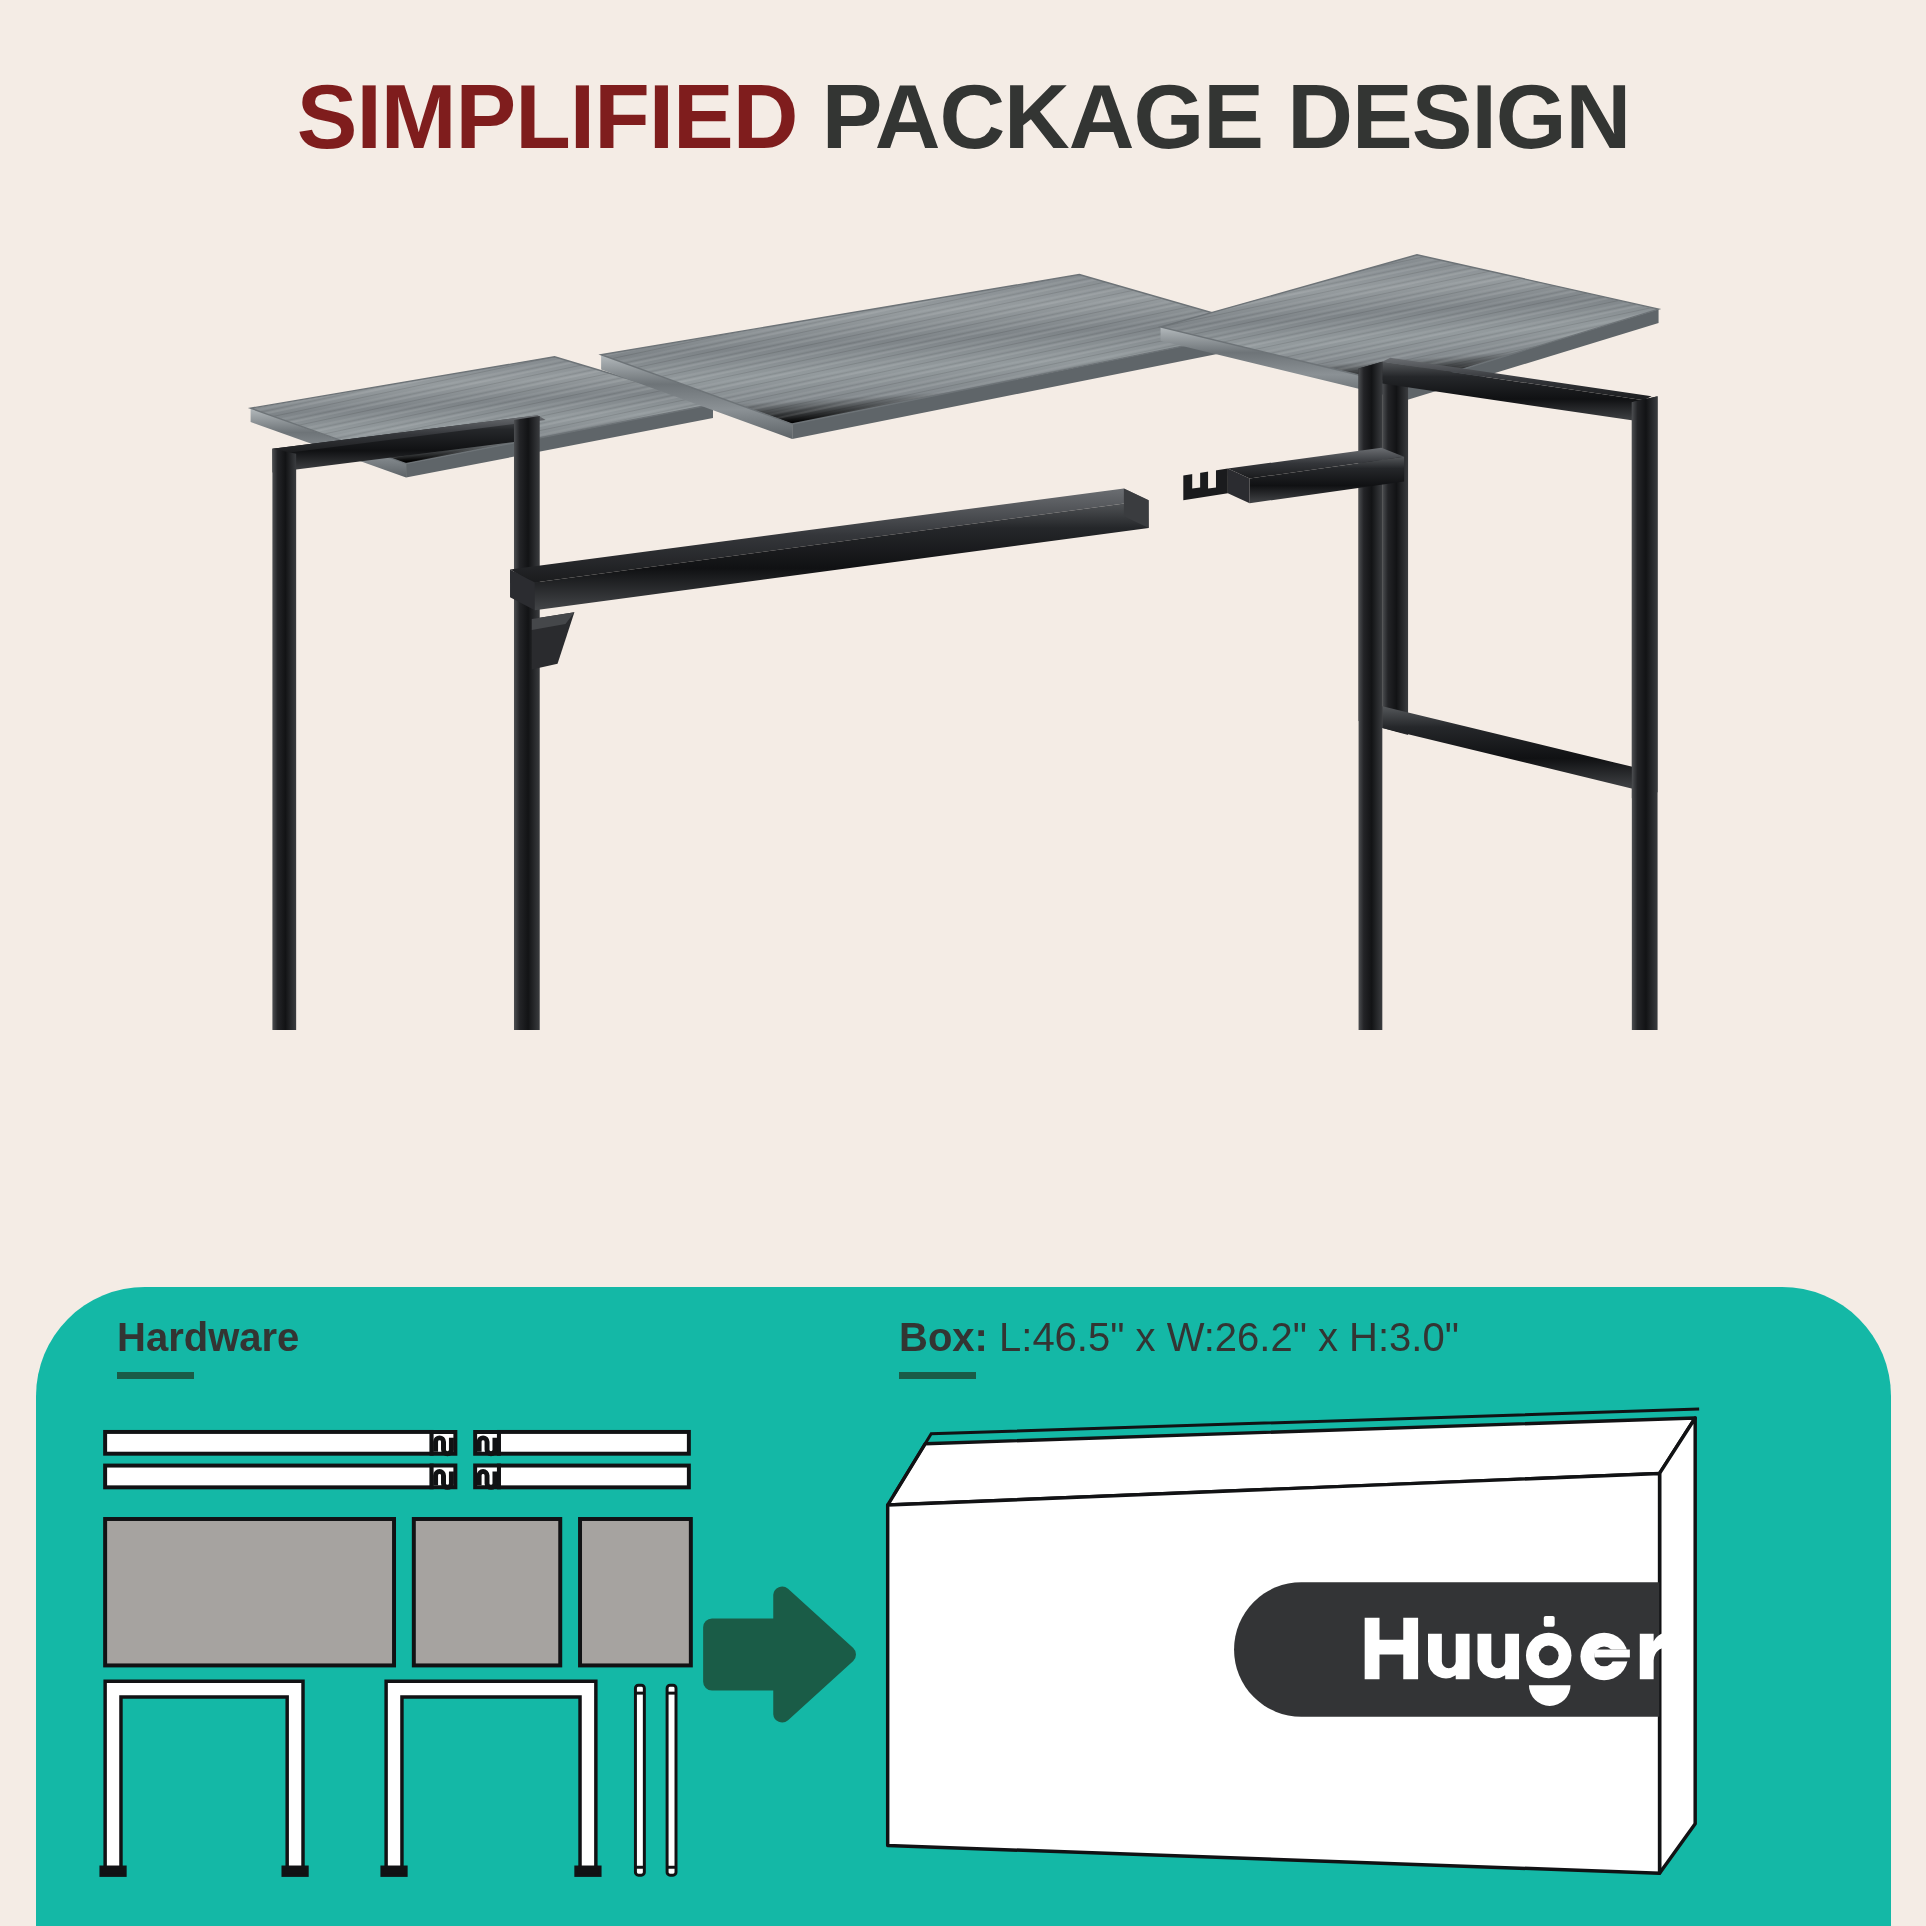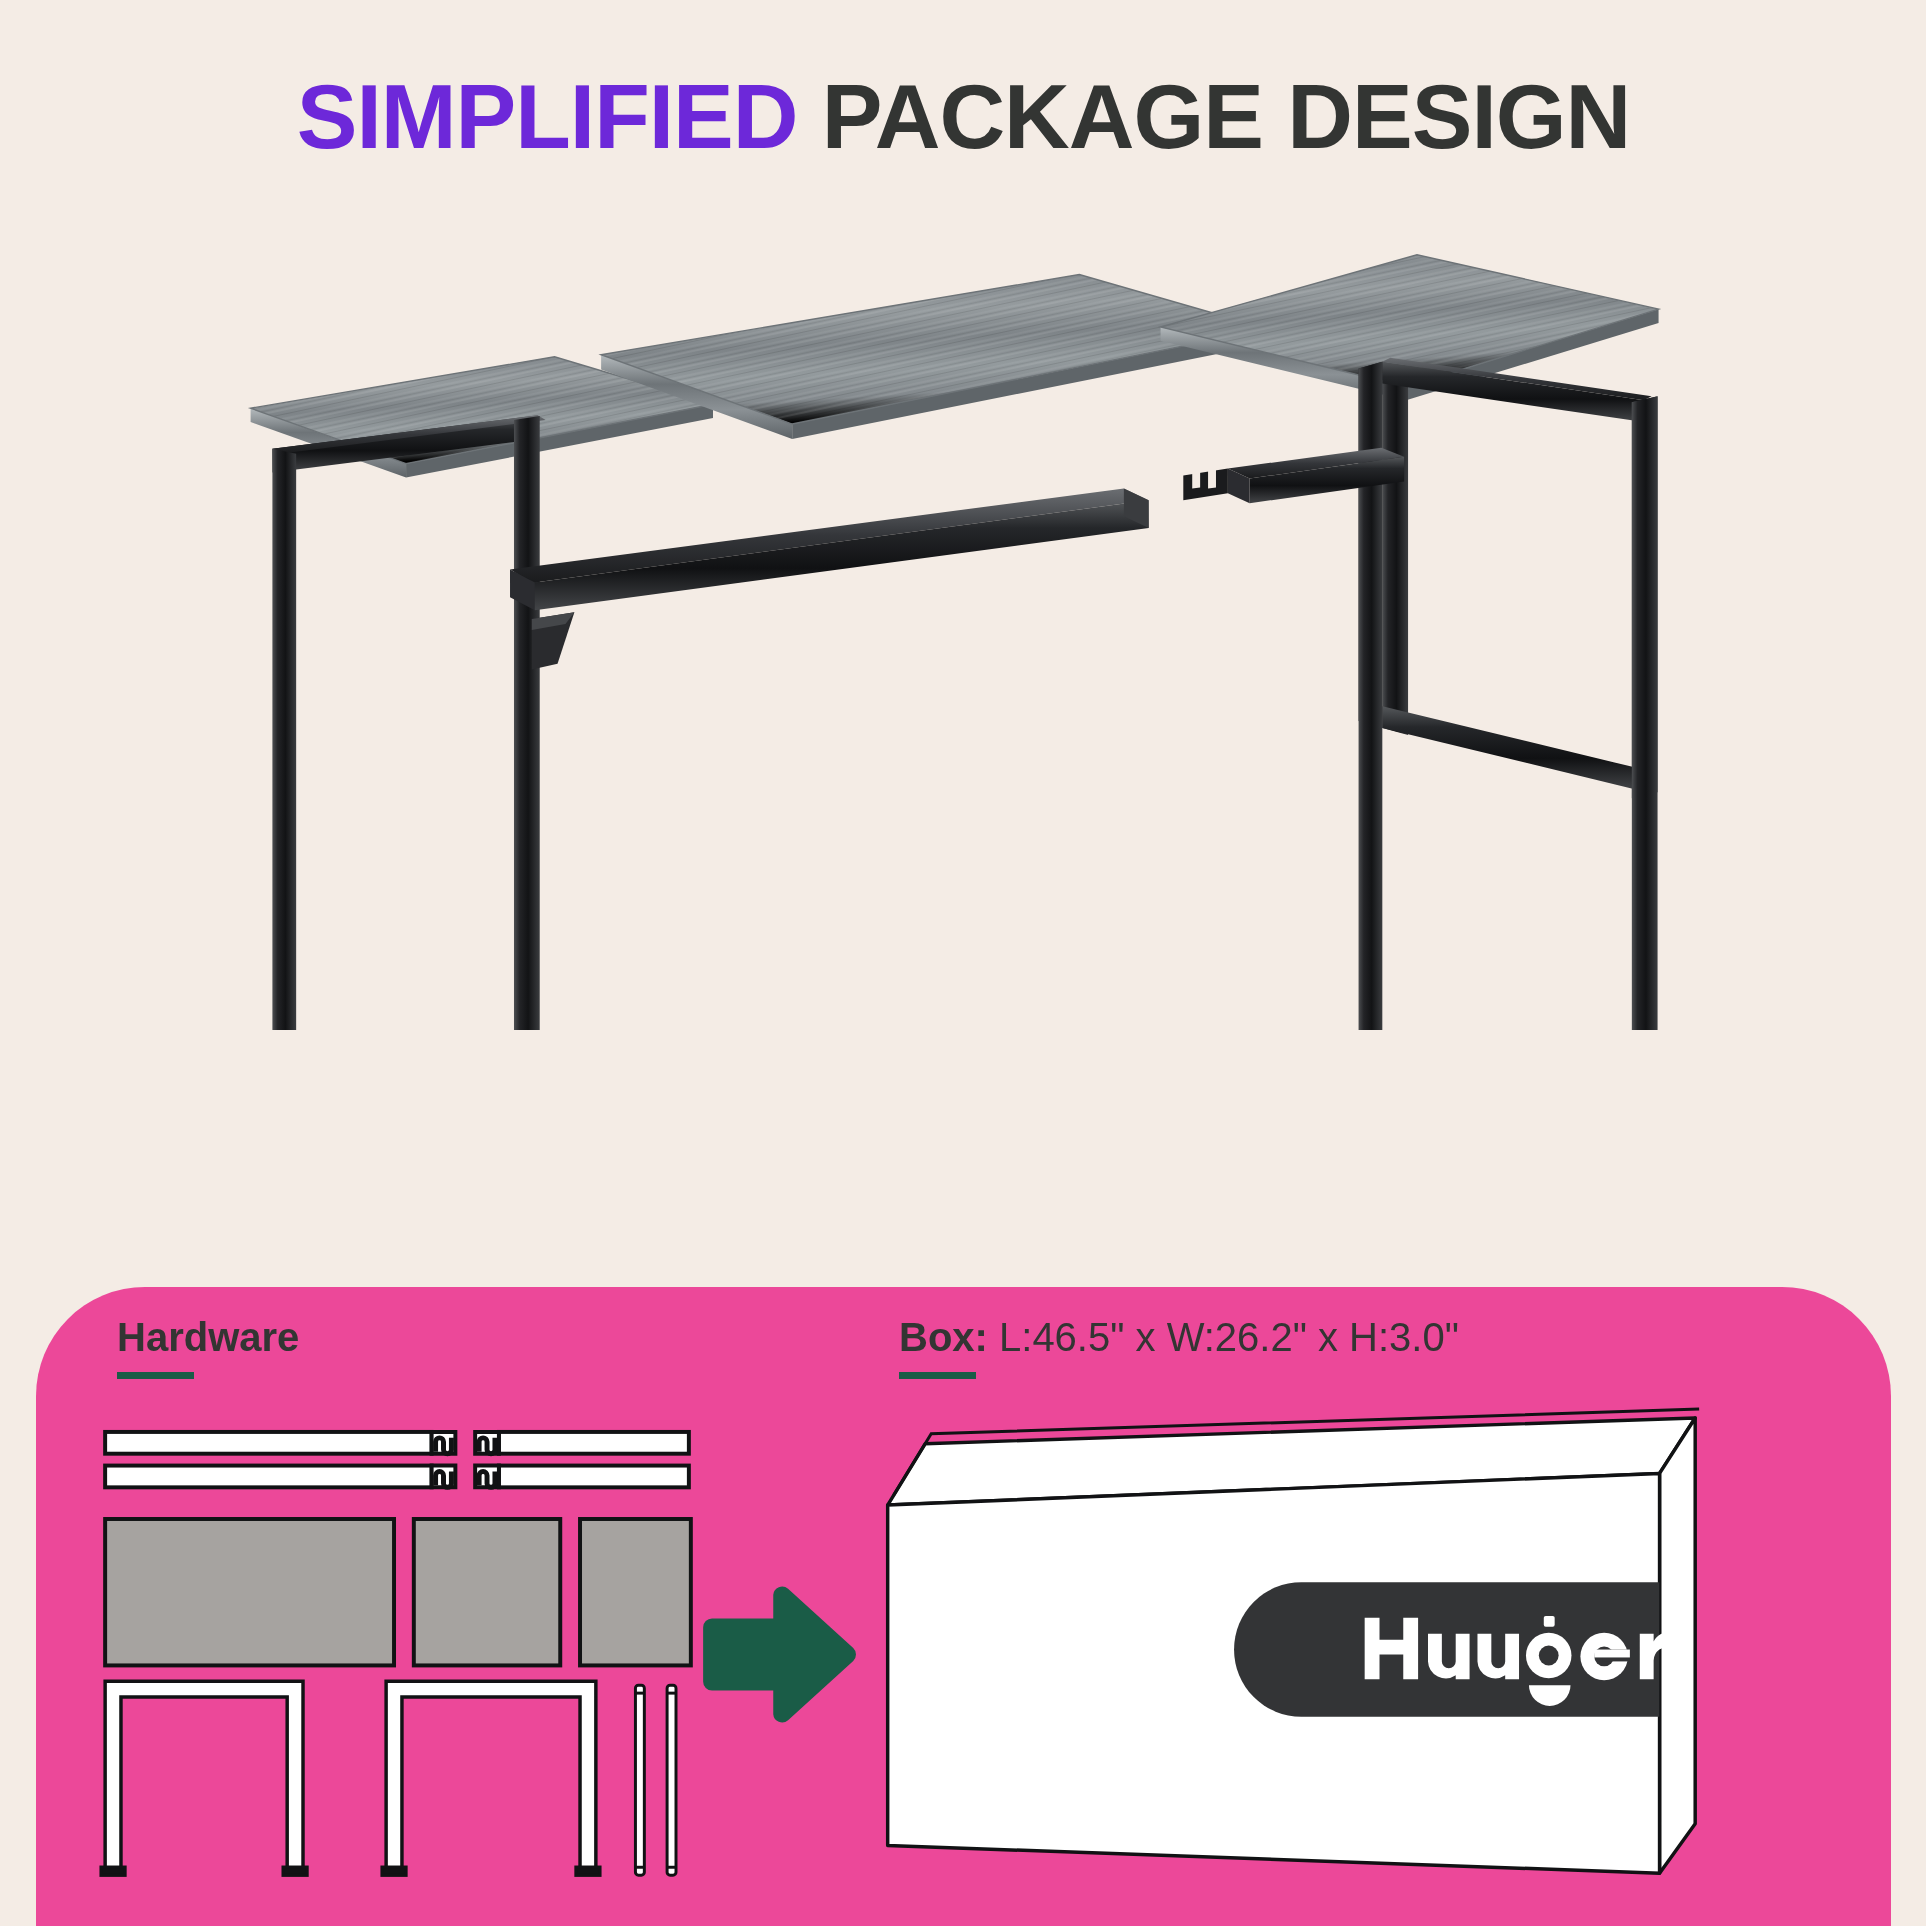--- a/index.html
+++ b/index.html
@@ -14,35 +14,35 @@
   
   .headline{
     position:absolute; left:0; top:71px; width:1927px;
     text-align:center;
     font-size:91px;
     font-weight:bold;
     line-height:1.02;
     letter-spacing:-1px;
     color:#333533;
   }
-  .headline .hl-green{ color:#6d28d9; }
+  .headline .hl-green{ color:#7f1d1d; }
   .headline .l2{ display:block; }
 
   
   .desk-stage{
     position:absolute; left:0; top:228px; width:1927px; height:802px;
   }
   .desk-svg{ display:block; width:1927px; height:802px; }
 
   
   .card{
     position:absolute;
     left:36px; top:1287px;
     width:1855px; height:640px;
-    background:#ec4899;
+    background:#14b8a6;
     border-radius:109px 109px 0 0;
     overflow:hidden;
   }
 
   .sec-head{
     position:absolute;
     font-size:40px;
     font-weight:bold;
     color:#333533;
     white-space:nowrap;

